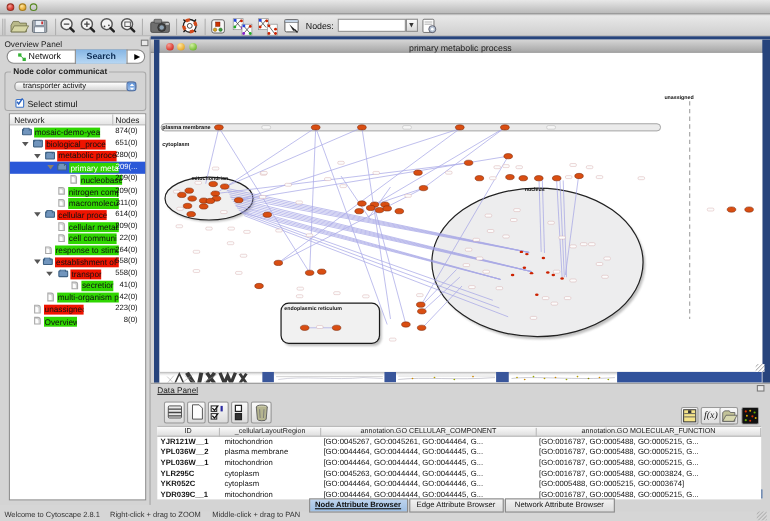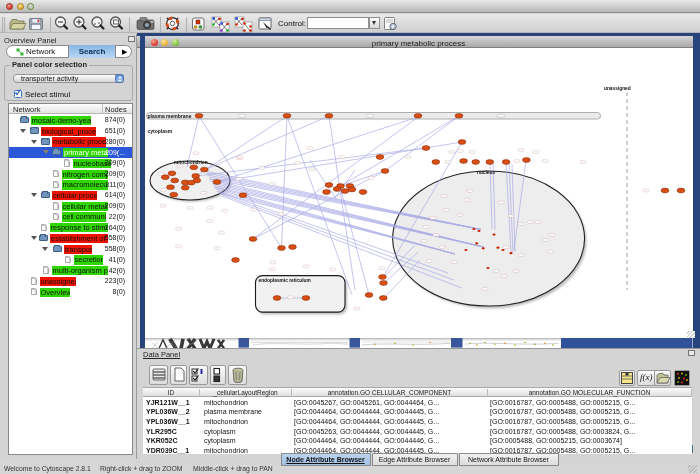--- a/index.html
+++ b/index.html
@@ -159,42 +159,42 @@
         <path d="M268,13 L270.5,15.5" stroke="#222" stroke-width="1.2"></path>
       </g>
       <g>
         <rect x="384.5" y="3.5" width="10" height="12" rx="1" fill="#fdfdfd" stroke="#666" stroke-width="0.8"></rect>
         <line x1="386" y1="6" x2="393" y2="6" stroke="#999" stroke-width="0.7"></line>
         <line x1="386" y1="8" x2="393" y2="8" stroke="#999" stroke-width="0.7"></line>
         <circle cx="393" cy="12.5" r="3.2" fill="#b8c4d4" stroke="#445" stroke-width="0.7"></circle>
         <circle cx="393" cy="12.5" r="1.2" fill="#fff"></circle>
       </g>
     </svg>
-  <div class="abs" style="left:278px;top:5px;font-size:8px;color:#111;">Control:</div>
+  <div class="abs" style="left:278px;top:5px;font-size:8px;color:#111;">Nodes:</div>
   <div class="abs" style="left:307px;top:3px;width:62px;height:12px;background:#fff;border:1px solid #8f8f8f;"></div>
   <div class="abs" style="left:369px;top:3px;width:11px;height:12px;background:linear-gradient(#fdfdfd,#d8d8d8);border:1px solid #8f8f8f;"></div>
   <div class="abs" style="left:372px;top:7px;width:0;height:0;border-left:2.5px solid transparent;border-right:2.5px solid transparent;border-top:4px solid #333;"></div>
 </div>
 
 <div class="abs" id="cp">
   <div class="abs" id="cp-title">Overview Panel</div>
   <div class="abs" style="left:128px;top:2px;width:7px;height:6px;border:1px solid #777;background:#e8e8e8;"></div>
   <div class="abs" id="cp-tabs"></div>
   <div class="abs" id="tab-network">Network</div>
   <div class="abs" style="left:16px;top:14px;width:8px;height:8px;">
       <svg width="8" height="8">
         <path d="M2.5 2.5 L5.5 5.5" stroke="#2ca02c" stroke-width="0.8"></path>
         <rect x="0.5" y="0.5" width="3" height="3" fill="#35b335"></rect>
         <rect x="4.5" y="4.5" width="3" height="3" fill="#35b335"></rect>
       </svg>
     </div>
   <div class="abs" id="tab-mosaic" style="top:11px;left:68px;">Search</div>
   <div class="abs" id="tab-arrow" style="left:122px;top:14px;">▶</div>
   <div class="abs" id="cp-group"></div>
-  <div class="abs" id="cp-group-label">Panel color selection</div>
+  <div class="abs" id="cp-group-label">Node color communicat</div>
   <div class="abs" id="dropdown">transporter activity</div>
   <div class="abs" id="dd-cap">
       <svg width="8" height="8">
         <path d="M4 1 L6 3.2 H2 Z" fill="#fff"></path>
         <path d="M4 6.8 L2 4.8 H6 Z" fill="#fff"></path>
       </svg>
     </div>
   <div class="abs" id="cb">
       <svg width="8" height="8" style="position:absolute;left:-1px;top:-2px;">
         <path d="M1.5 3.5 L3 5.5 L6.5 0.5" stroke="#2a62c0" stroke-width="1.3" fill="none"></path>

